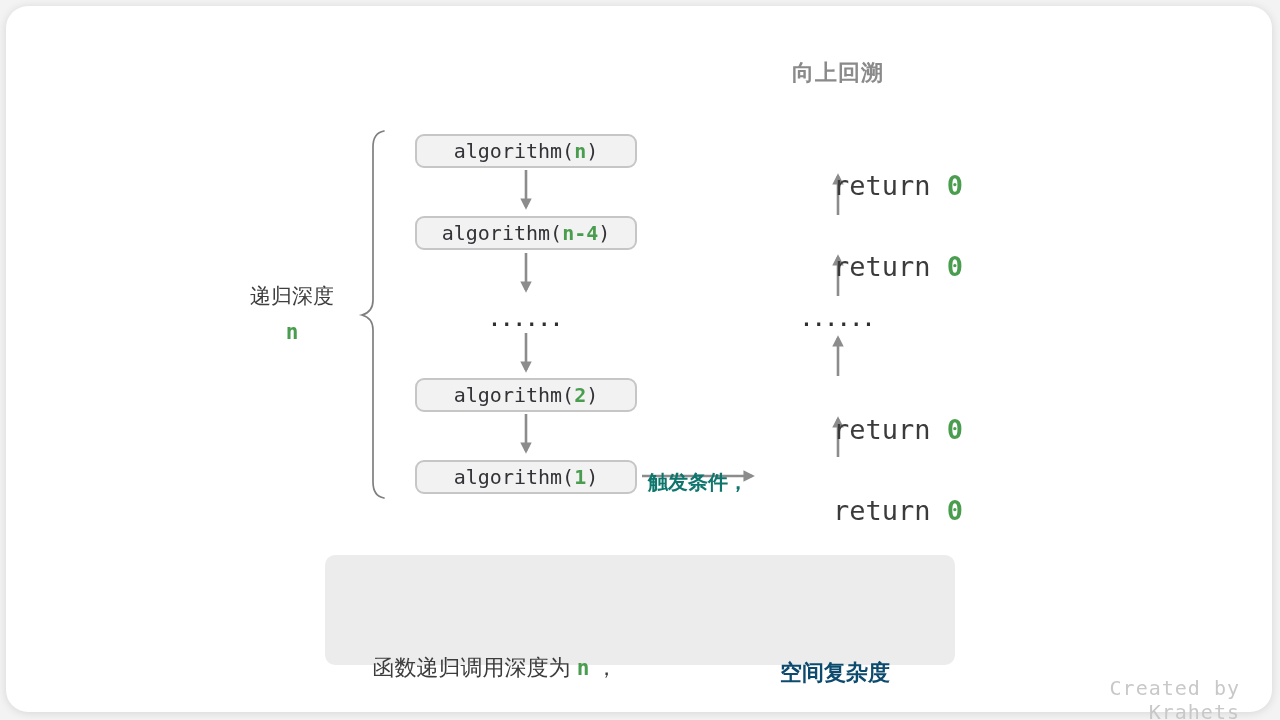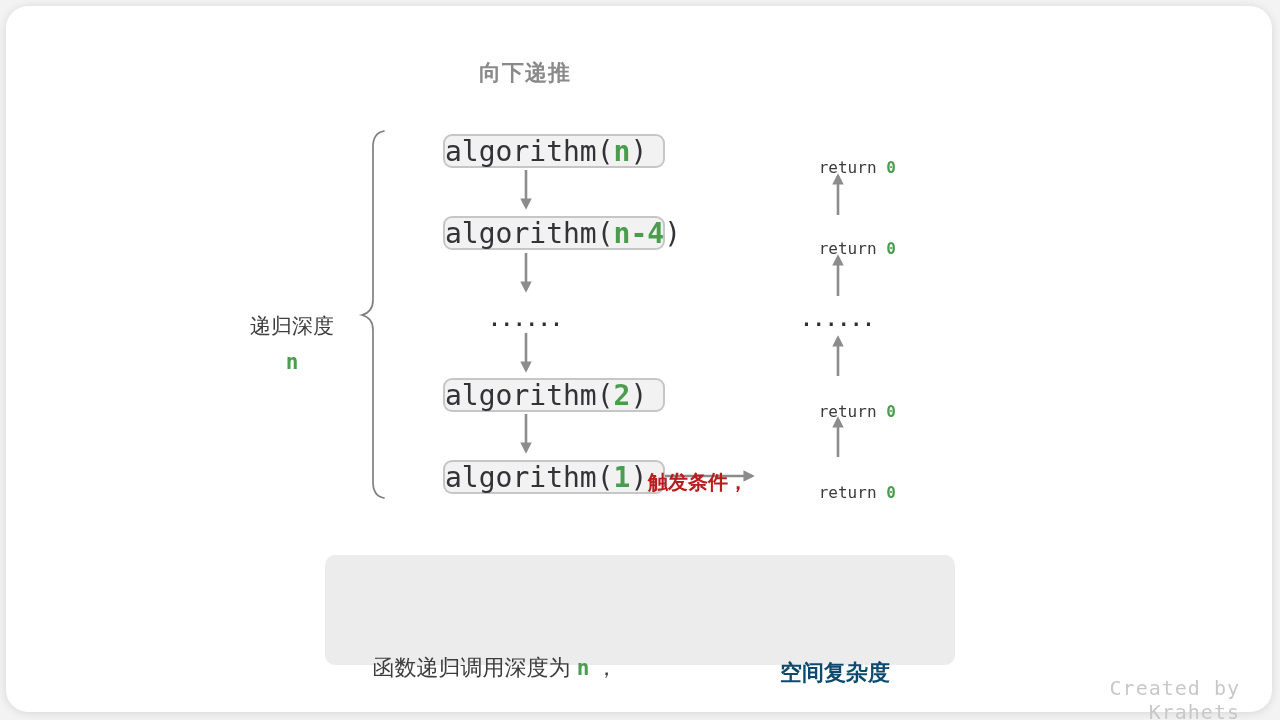--- a/index.html
+++ b/index.html
@@ -32,64 +32,63 @@
     letter-spacing: 1px;
   }
   .algo-box {
     width: 218px;
     height: 30px;
     background: #f2f2f2;
     border: 2px solid #c6c6c6;
     border-radius: 9px;
     display: flex;
     align-items: center;
-    font-family: "DejaVu Sans Mono", "Liberation Mono", monospace;
-    font-size: 28px;
+    justify-content: center;
+    font-family: "DejaVu Sans Mono", "Liberation Mono", monospace;
+    font-size: 20px;
     font-weight: 500;
     color: #323237;
     white-space: pre;
-    margin-left: 28px;
   }
   .green { color: #4a9d4f; font-weight: 700; }
   .return-item {
     width: 140px;
     font-family: "DejaVu Sans Mono", "Liberation Mono", monospace;
-    font-size: 16px;
+    font-size: 27px;
     font-weight: 500;
     color: #3b3b3b;
     white-space: pre;
     text-align: center;
   }
   .dots-row {
     width: 120px;
     text-align: center;
     font-family: "DejaVu Sans Mono", "Liberation Mono", monospace;
     font-size: 19px;
     font-weight: 700;
     color: #2f2f2f;
     letter-spacing: 1px;
   }
   .depth-label {
     width: 120px;
     text-align: center;
-    margin-top: 30px;
   }
   .depth-label .txt {
     font-size: 21px;
     color: #3f3f3f;
   }
   .depth-label .var {
     margin-top: 10px;
     font-family: "DejaVu Sans Mono", "Liberation Mono", monospace;
     font-size: 21px;
   }
   .trigger-note {
     font-size: 20px;
     font-weight: 700;
-    color: #b91c1c;
+    color: #0f766e;
     line-height: 31px;
     white-space: pre;
   }
   .summary-panel {
     left: 325px; top: 555px;
     width: 630px; height: 110px;
     background: #ececec;
     border-radius: 10px;
   }
   .summary-left {
@@ -132,21 +131,21 @@
     width: 1280px; height: 720px;
     pointer-events: none;
   }
 </style>
 </head>
 <body>
 
 <div class="canvas">
   <div class="card"></div>
 
-  <div class="abs center col-header" style="left:425px; top:58px; width:200px;">向下递推</div>
+  <div class="abs center col-header" style="left:738px; top:58px; width:200px;">向上回溯</div>
 
   <svg class="overlay" viewBox="0 0 1280 720">
     <defs>
       <marker id="ah" viewBox="0 0 10 10" refX="7.5" refY="5" markerWidth="4.4" markerHeight="4.4" orient="auto-start-reverse">
         <path d="M0 0 L10 5 L0 10 z" fill="#8c8c8c"></path>
       </marker>
     </defs>
 
     <g stroke="#8c8c8c" stroke-width="2.6" fill="none">
       <line x1="526" y1="170" x2="526" y2="207" marker-end="url(#ah)"></line>

